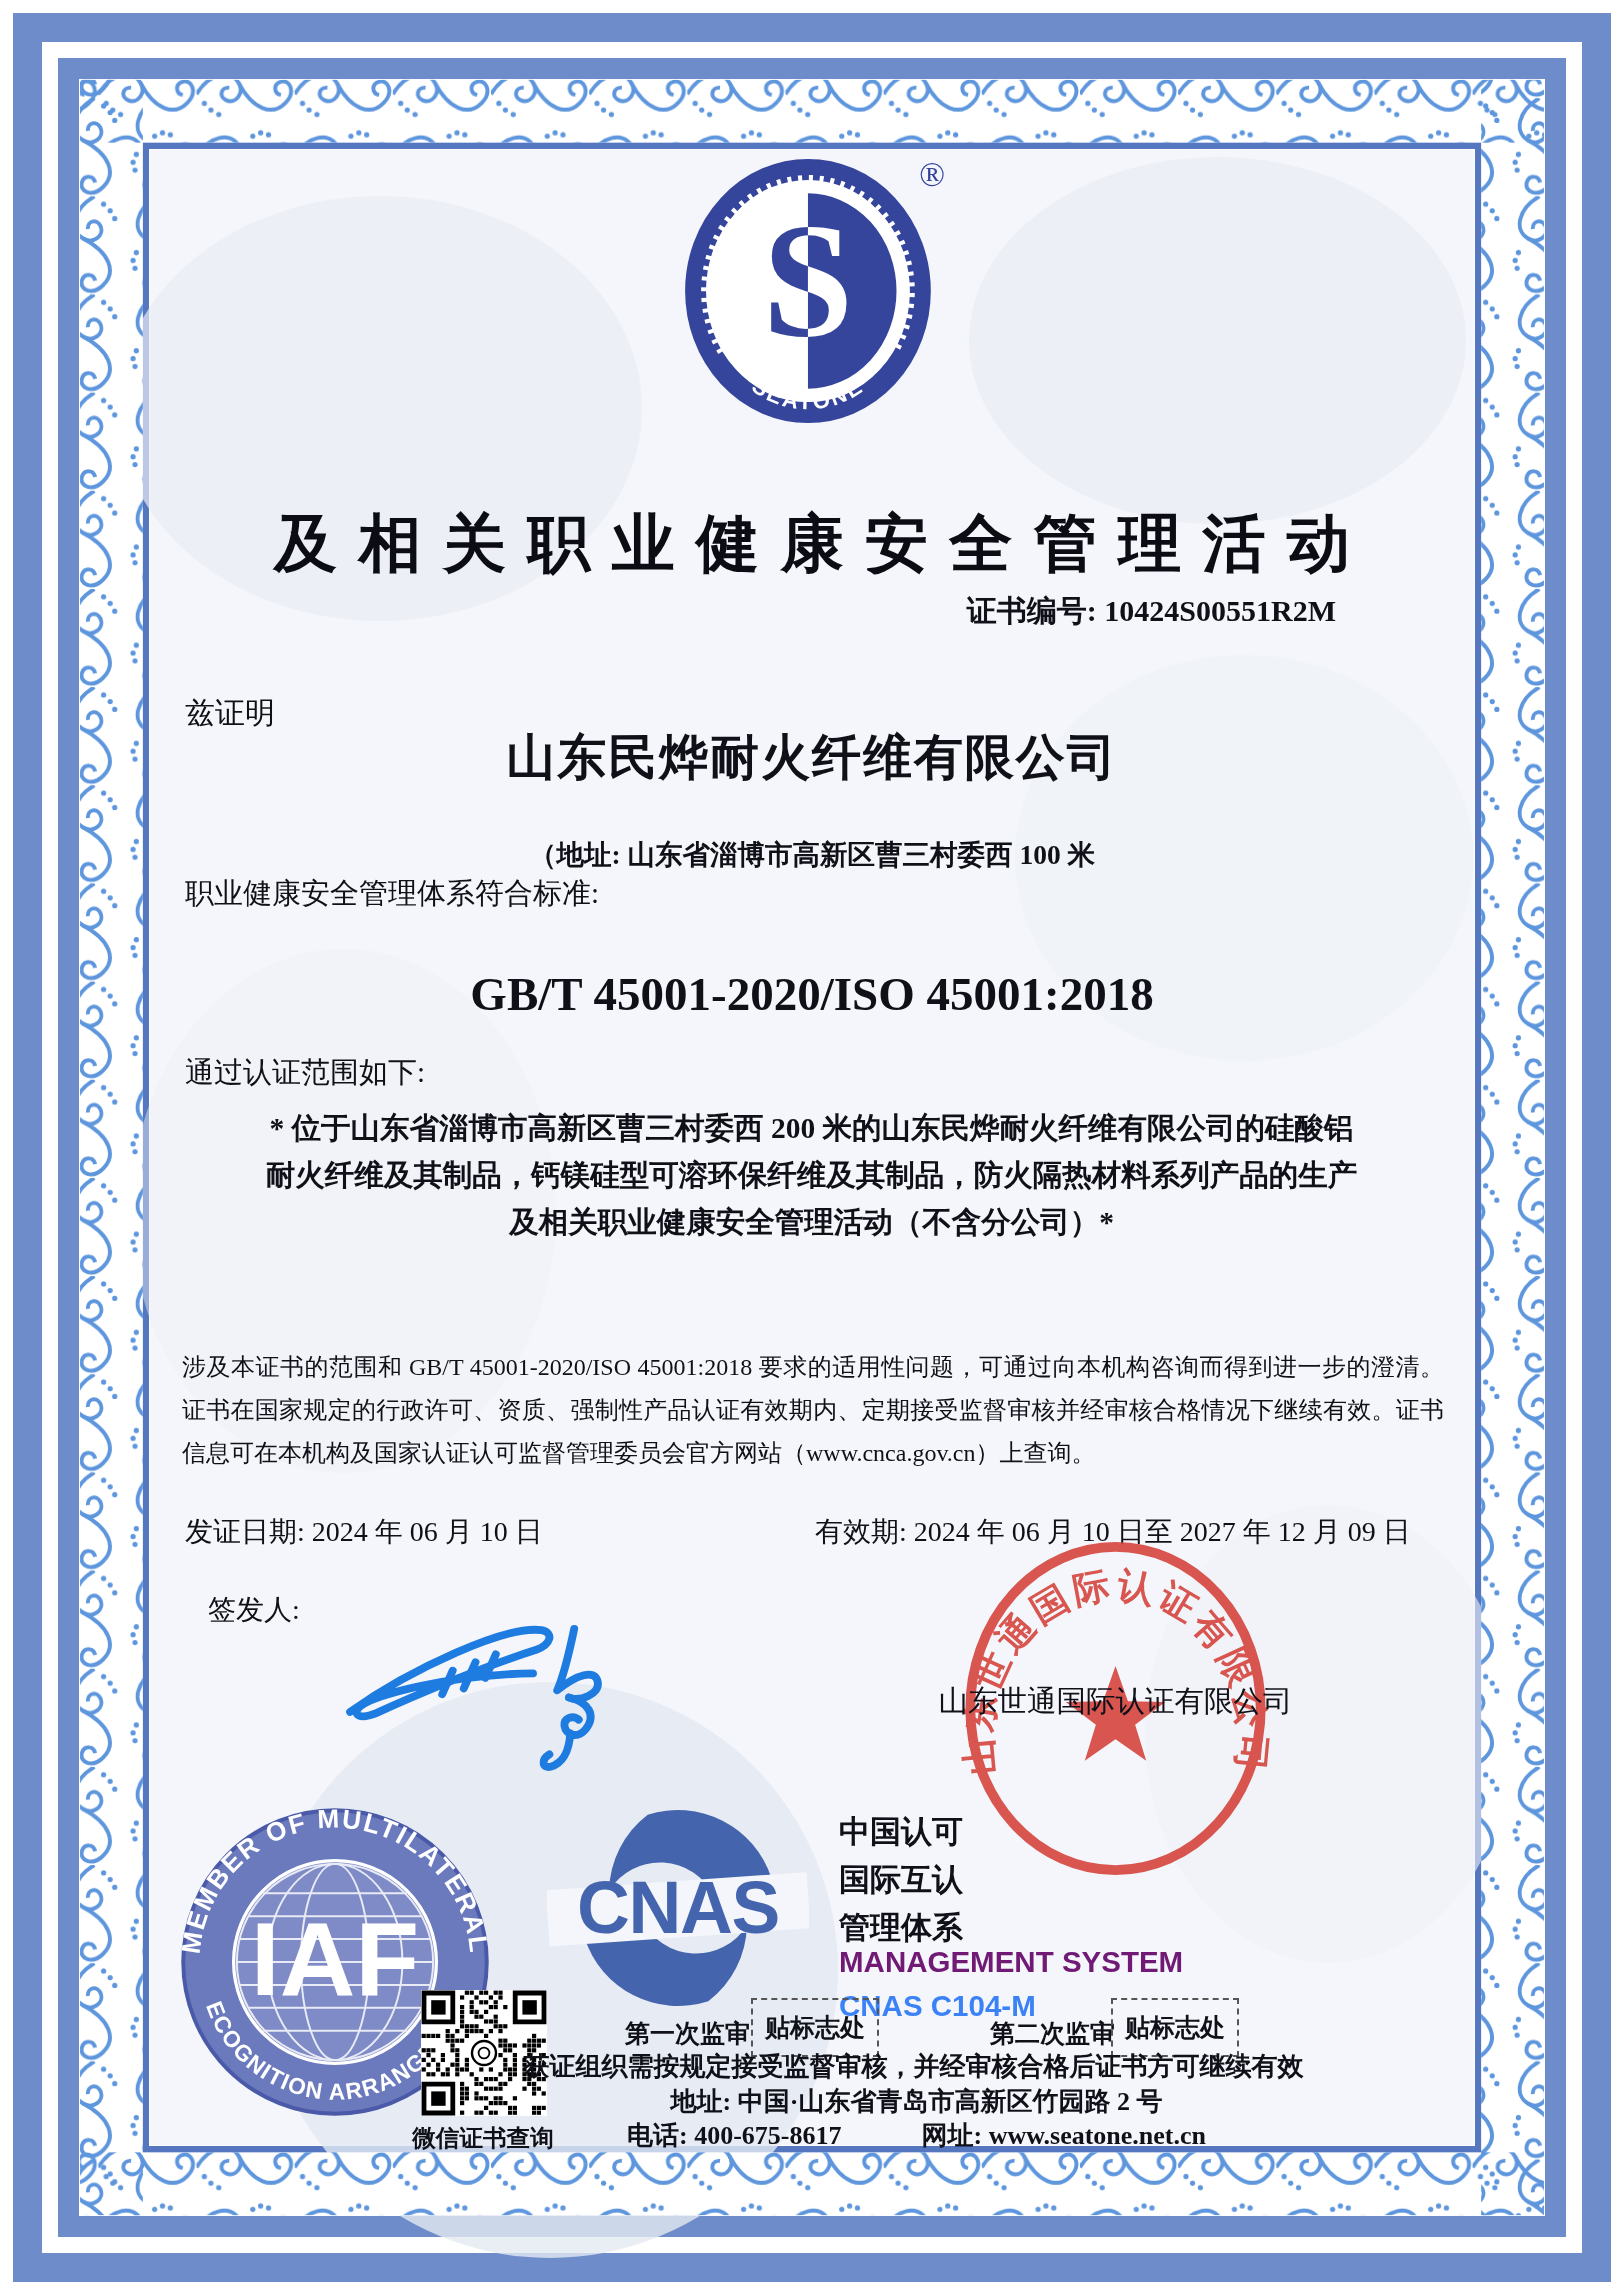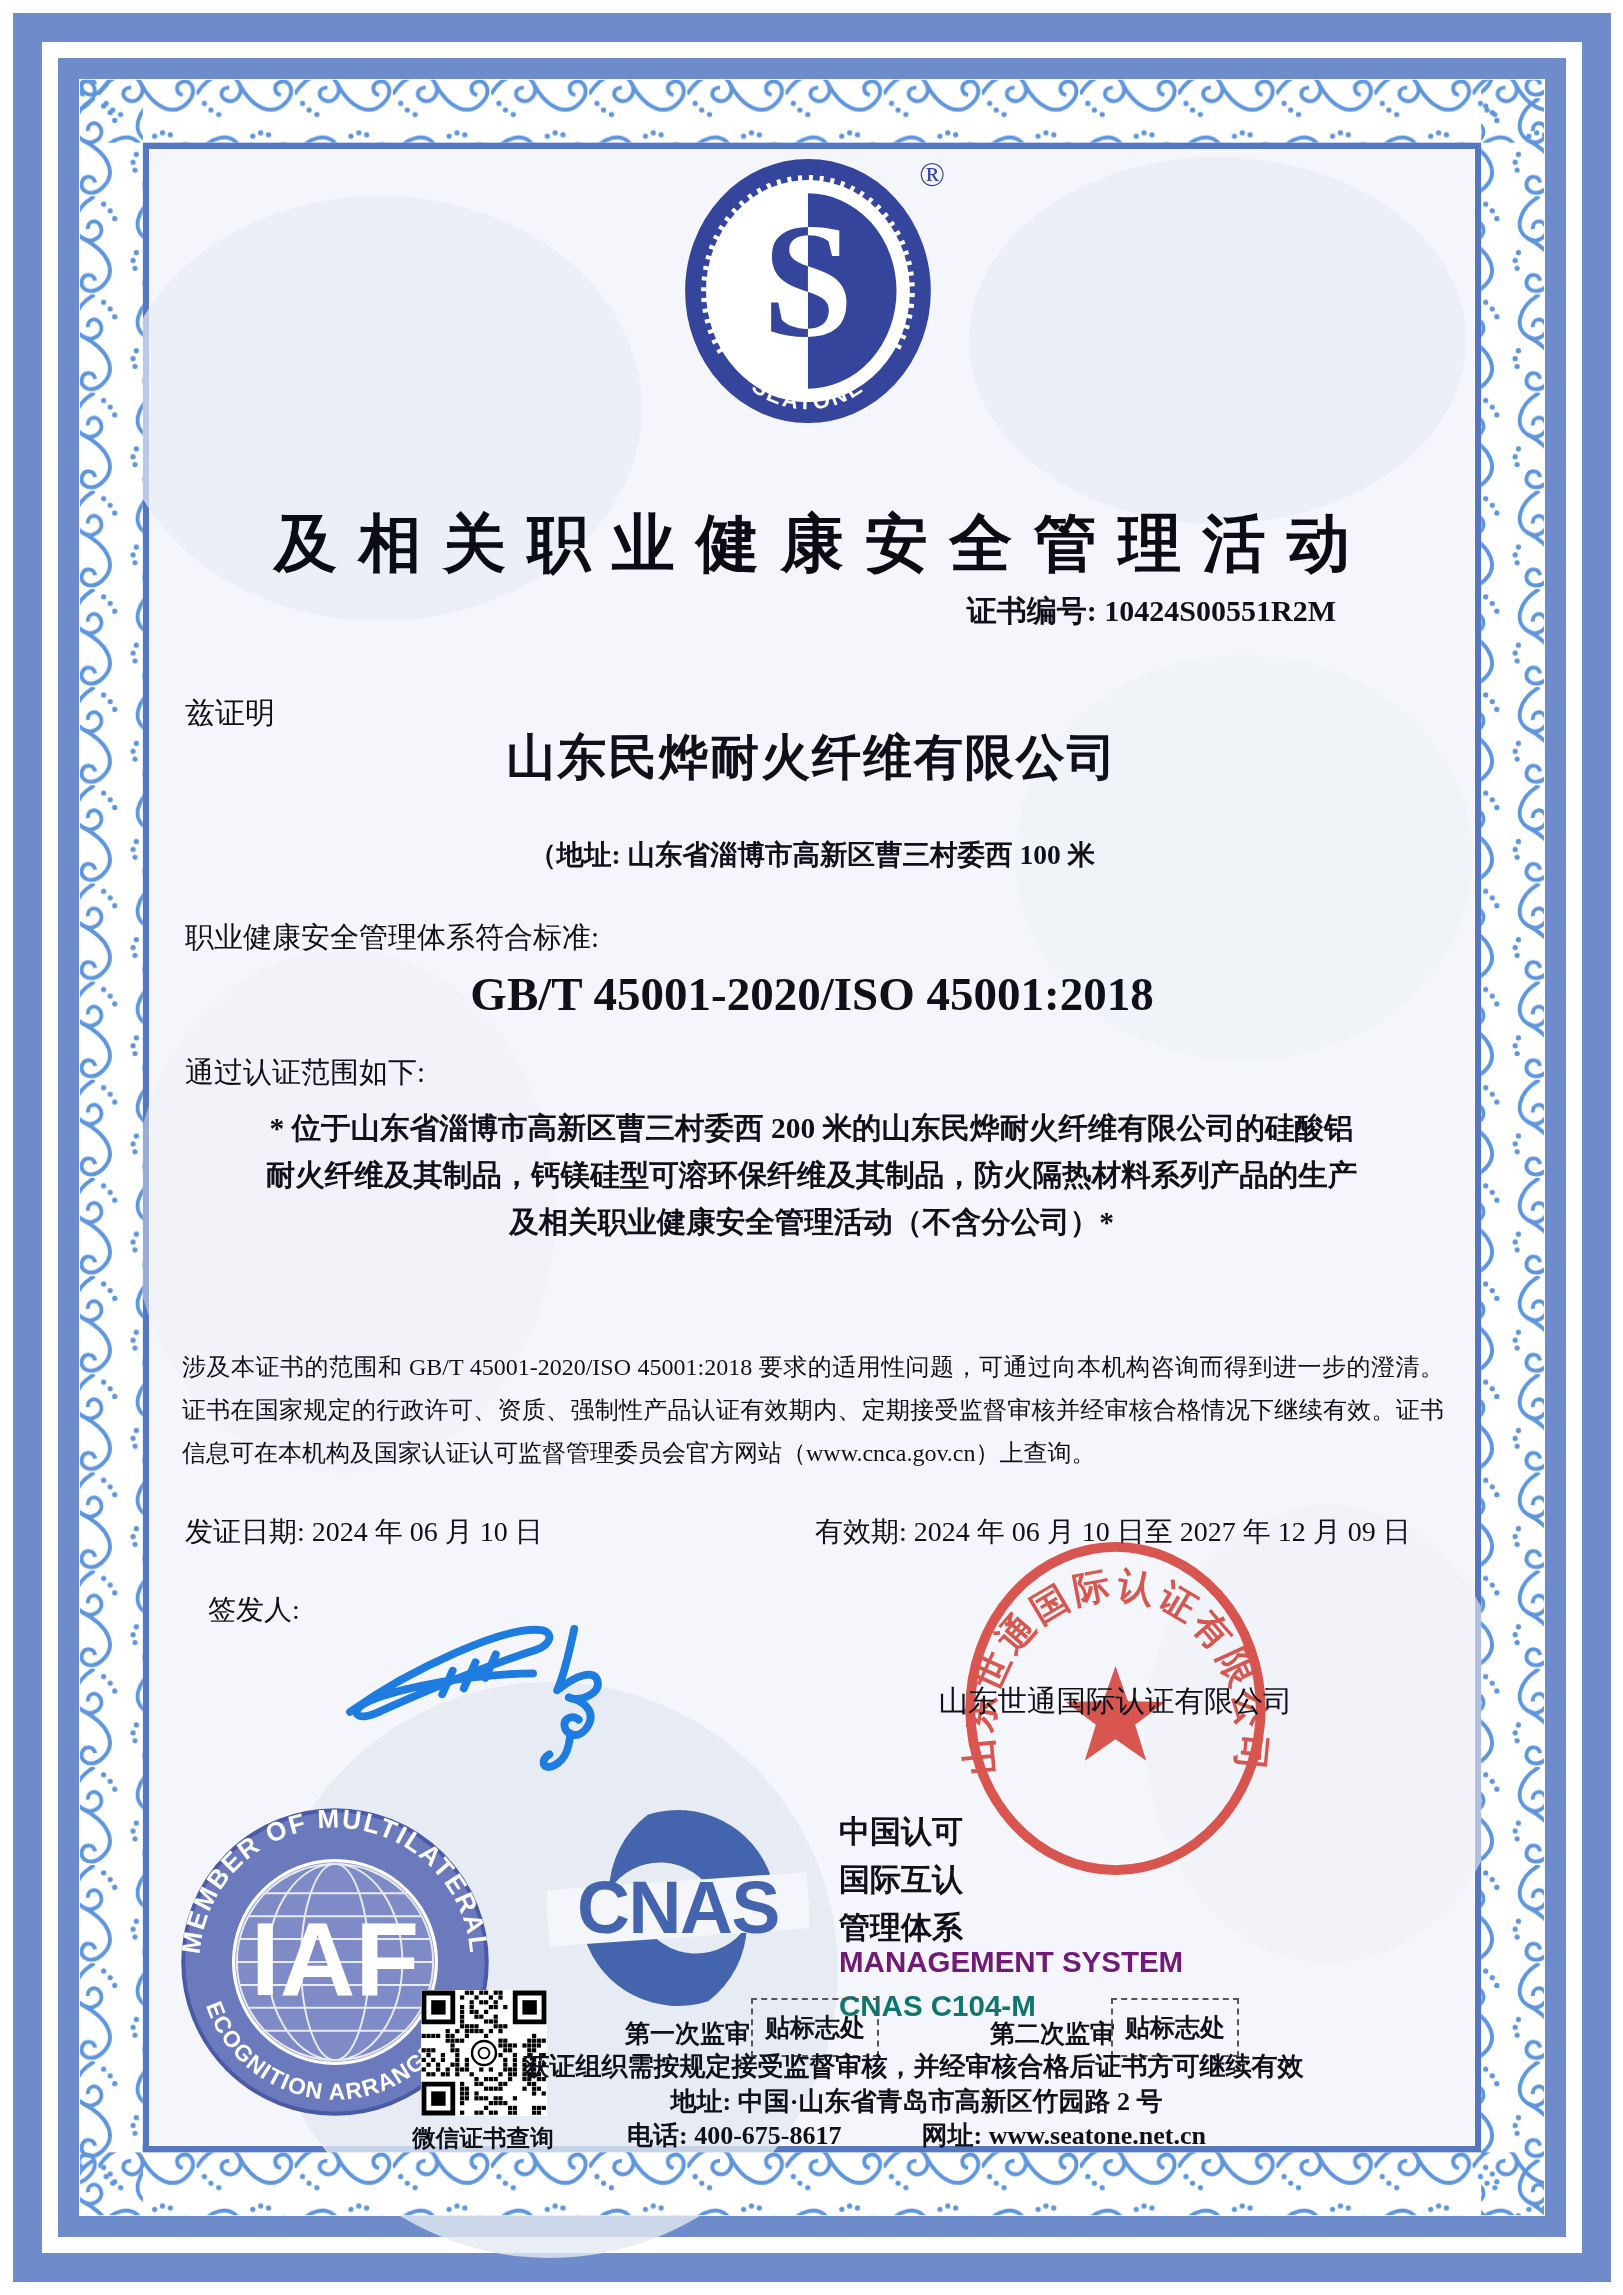--- a/index.html
+++ b/index.html
@@ -13,32 +13,32 @@
   .ornate{position:absolute;inset:0;z-index:1;pointer-events:none;}
   .blob{position:absolute;z-index:1;border-radius:50%;}
   .txt{position:absolute;z-index:2;}
   .center{left:0;right:0;text-align:center;}
   .title{top:501px;font-size:63px;font-weight:bold;letter-spacing:.34em;text-indent:.34em;color:#0c0c14;}
   .certno{top:591px;right:288px;font-size:30px;font-weight:bold;}
   .certify{left:185px;top:693px;font-size:30px;}
   .company{top:725px;font-size:49px;font-weight:bold;letter-spacing:.04em;}
   .addr1{top:837px;font-size:27.5px;font-weight:bold;}
   .addr2{top:888px;font-size:27.5px;font-weight:bold;}
-  .stdlabel{left:185px;top:918px;font-size:29px;font-family:Liberation Serif, serif;}
+  .stdlabel{left:185px;top:874px;font-size:29px;font-family:Liberation Serif, serif;}
   .gbt{top:967px;font-size:47px;font-weight:bold;font-family:Liberation Serif, serif;letter-spacing:0;}
   .scopelabel{left:185px;top:1053px;font-size:29px;}
   .scope{left:196px;top:1105px;width:1231px;text-align:center;font-size:29.5px;font-weight:bold;line-height:47px;}
   .note{left:182px;top:1346px;width:1262px;font-size:24px;line-height:43px;text-align:justify;}
   .issuedate{left:185px;top:1513px;font-size:28px;}
   .validity{left:815px;top:1513px;font-size:28px;}
   .signer{left:208px;top:1591px;font-size:28px;}
   .issuer-text{left:916px;top:1682px;width:399px;text-align:center;font-size:29.5px;z-index:4;}
   .cnlines{left:839px;top:1808px;font-size:31px;line-height:48px;font-weight:bold;}
   .mgmt{left:839px;top:1945px;font-size:29.5px;font-weight:bold;font-family:"Liberation Sans","DejaVu Sans",sans-serif;color:#701a75;}
-  .c104{left:839px;top:1989px;font-size:29.5px;font-weight:bold;font-family:"Liberation Sans","DejaVu Sans",sans-serif;color:#0f766e;}
+  .c104{left:839px;top:1989px;font-size:29.5px;font-weight:bold;font-family:"Liberation Sans","DejaVu Sans",sans-serif;color:#3b82f6;}
   .auditlabel{top:2017px;width:131px;text-align:center;font-size:25px;font-weight:bold;}
   .stickerbox{position:absolute;z-index:2;top:1998px;width:128px;height:59px;border:2px dashed #555;
               display:flex;align-items:center;justify-content:center;font-size:25px;font-weight:bold;box-sizing:border-box;}
   .supervision{left:259px;top:2049px;width:1309px;text-align:center;font-size:26px;font-weight:bold;}
   .address{left:262px;top:2084px;width:1309px;text-align:center;font-size:26px;font-weight:bold;}
   .phonerow{left:262px;top:2118px;width:1309px;display:flex;justify-content:center;gap:80px;font-size:26px;font-weight:bold;}
   .qrcaption{left:411px;top:2122px;width:144px;text-align:center;font-size:23.6px;font-weight:bold;}
   svg{display:block;}
   .abs{position:absolute;z-index:2;}
 </style>

